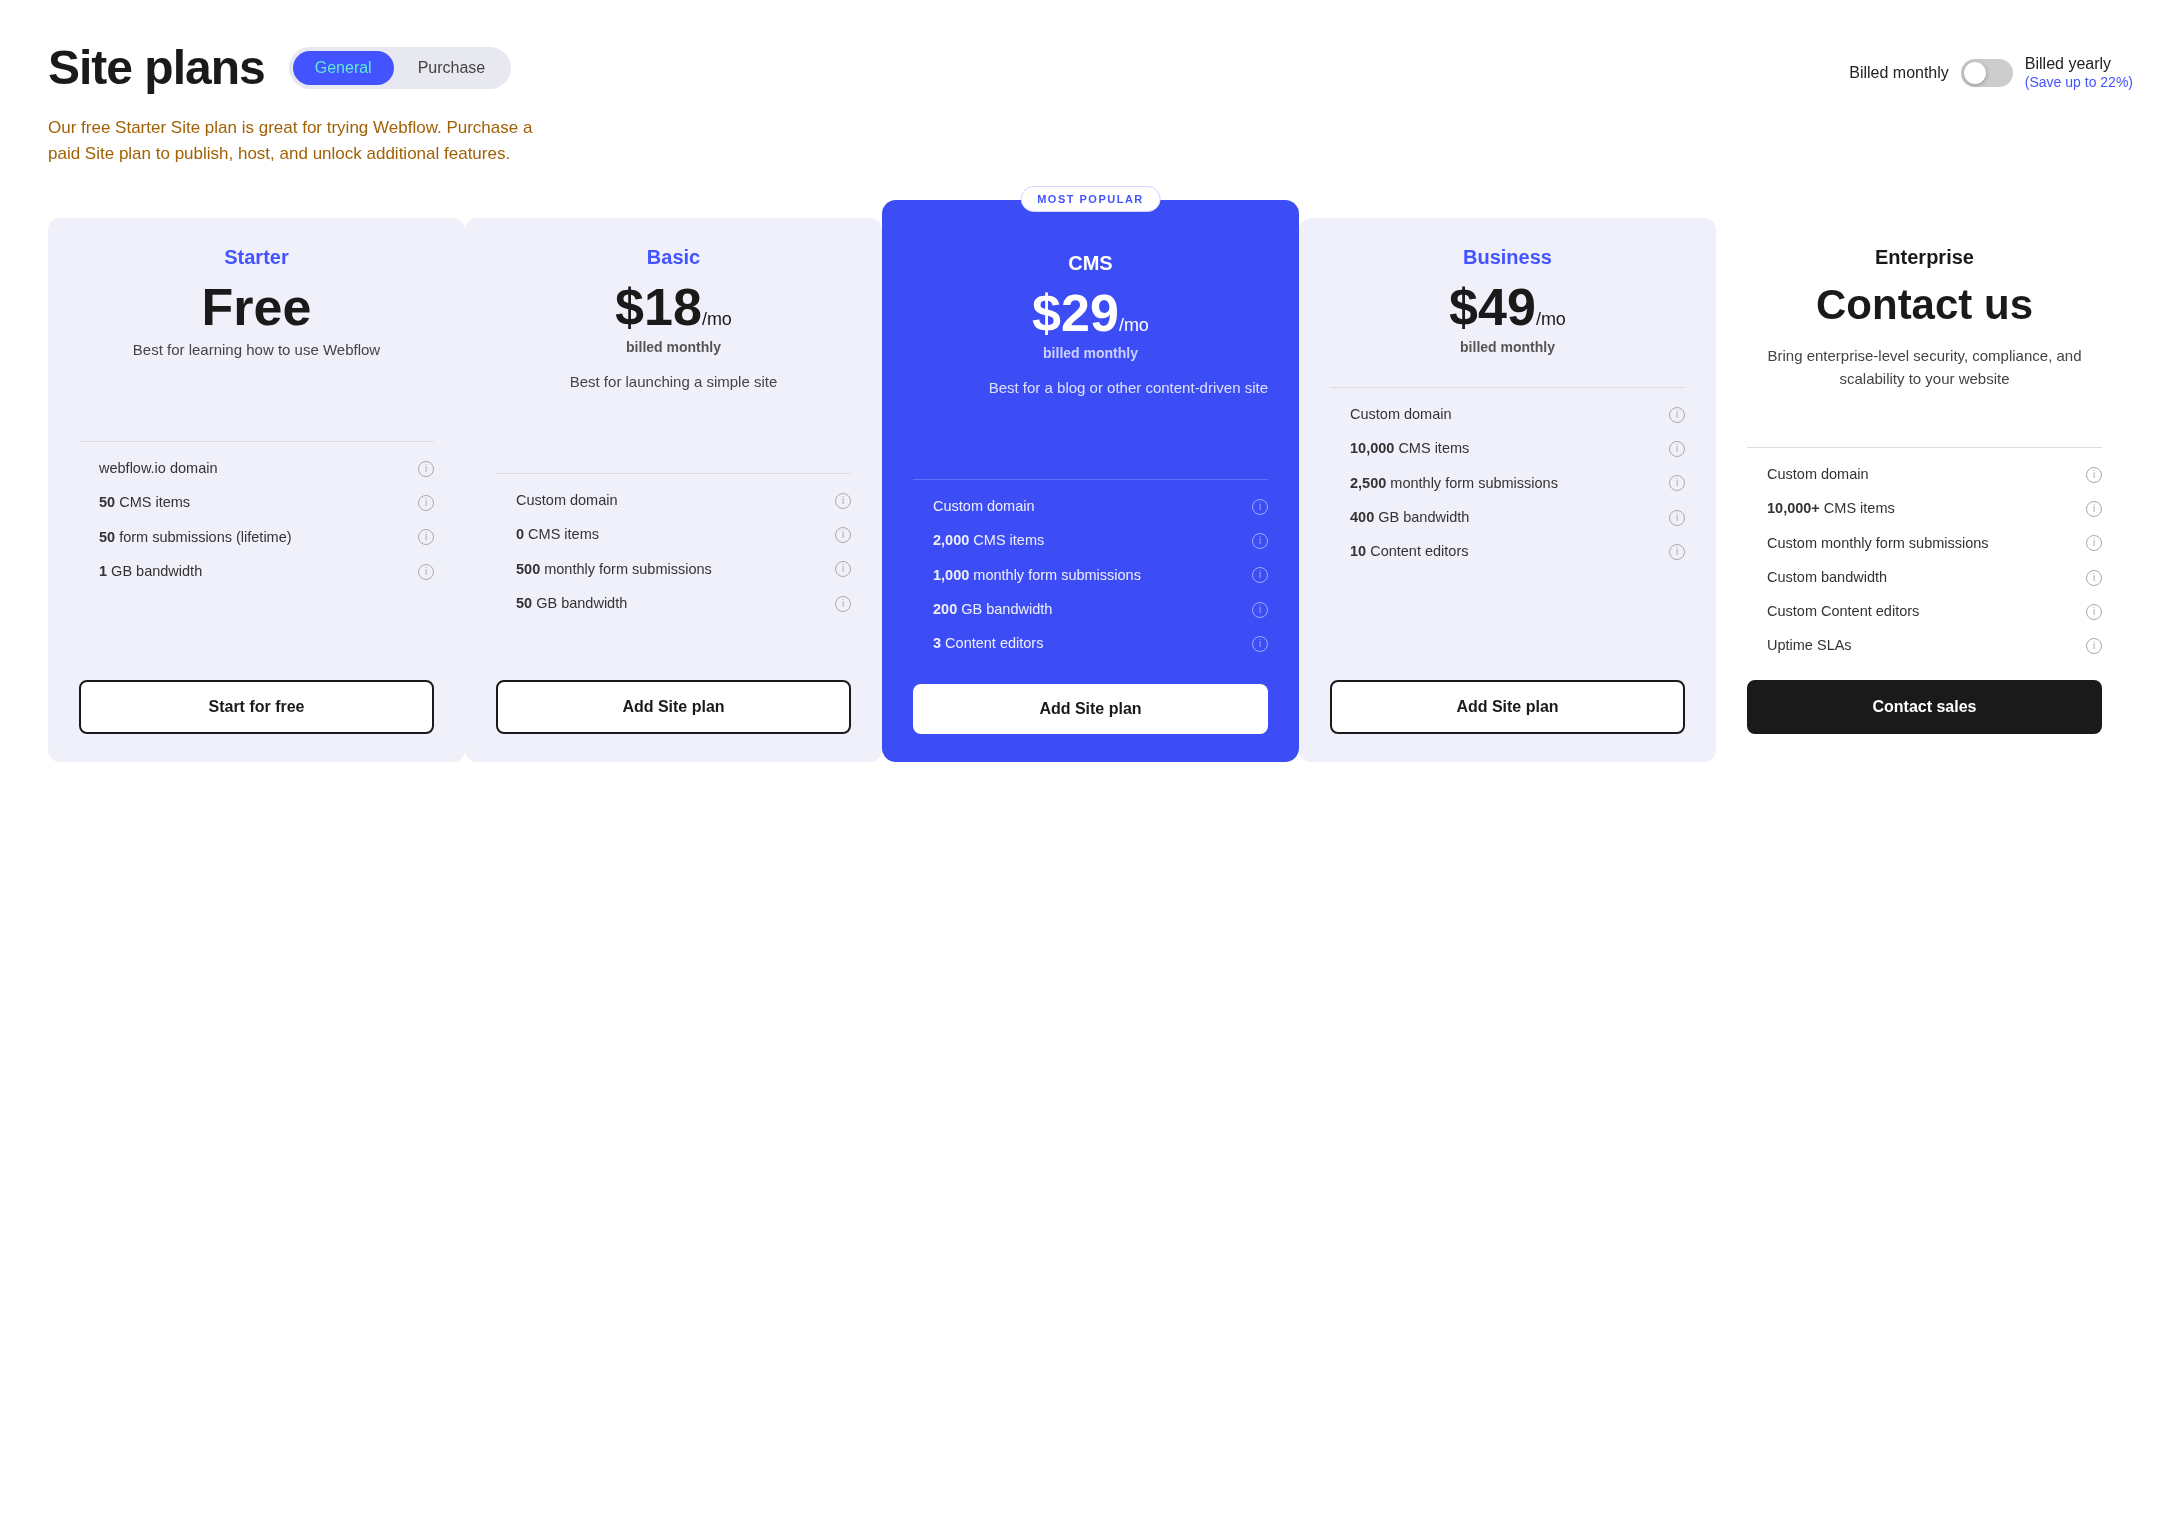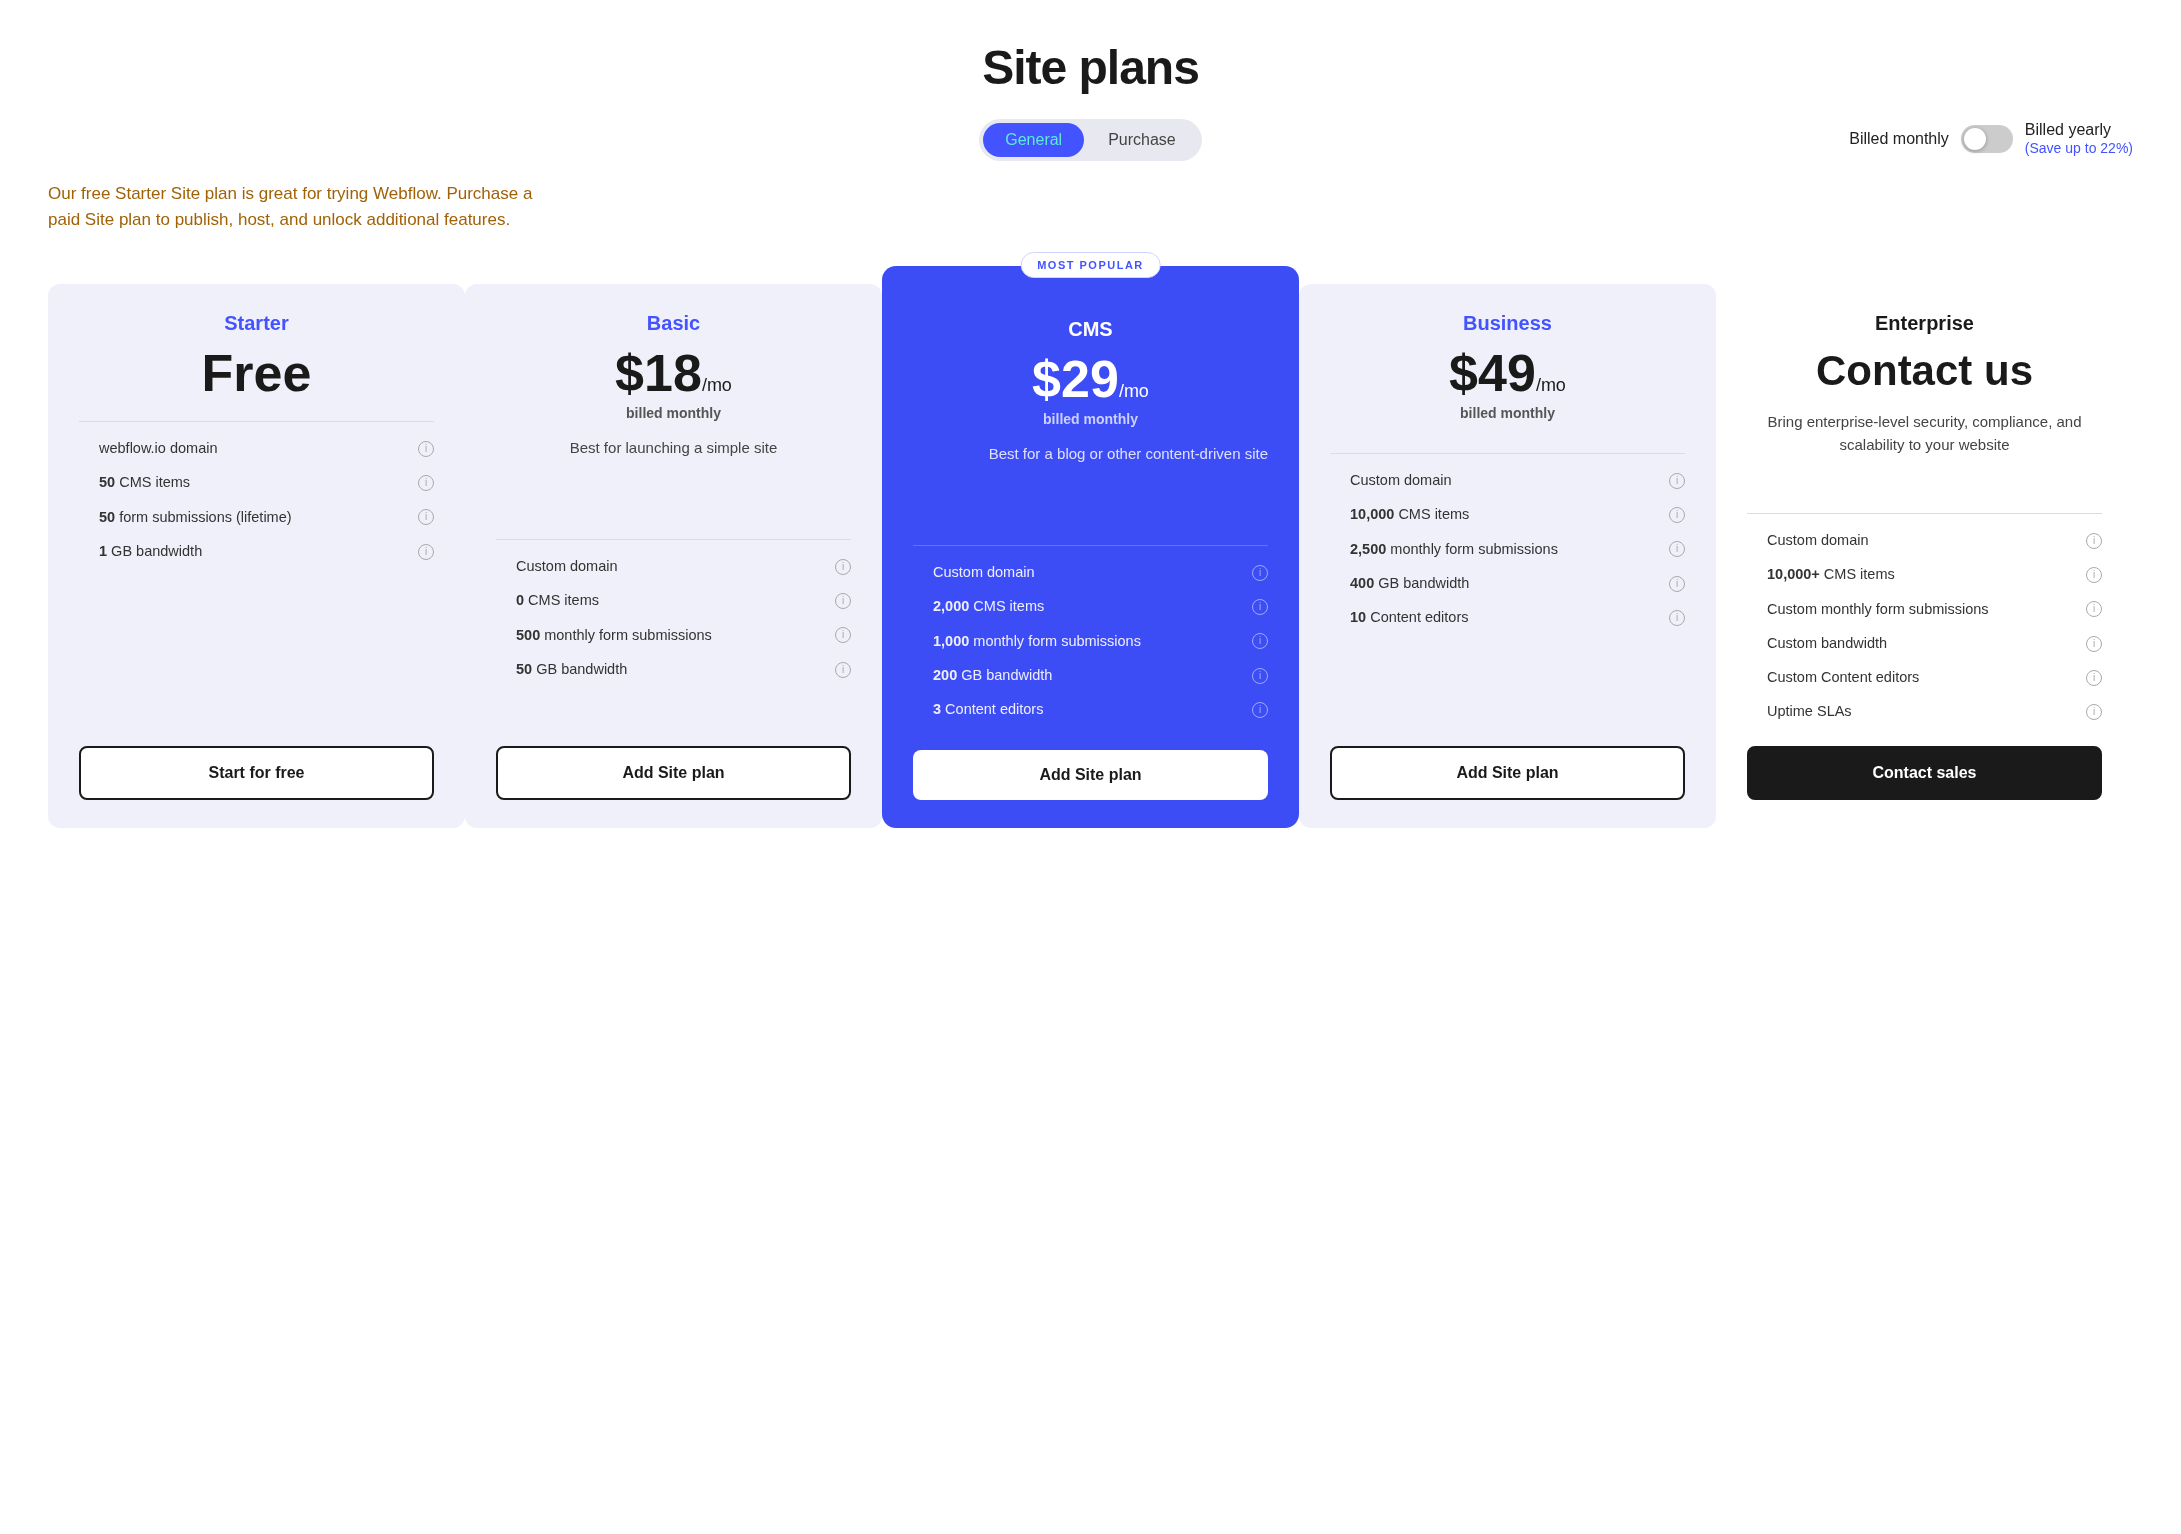--- a/index.html
+++ b/index.html
@@ -8,21 +8,20 @@
       background: #fff;
       color: #1a1a1a;
       padding: 40px 48px;
       min-height: 100vh;
     }
     .page-header {
       display: flex;
       align-items: center;
       gap: 24px;
       margin-bottom: 20px;
-      flex-direction: column;
     }
     .page-title {
       font-size: 48px;
       font-weight: 700;
       letter-spacing: -1px;
     }
     .tab-toggle {
       display: flex;
       background: #e8e8f0;
       border-radius: 999px;
@@ -290,20 +289,21 @@
   </div>
 </header>
 
 <div class="plans-grid">
 
   <div class="plan-card free-plan">
     <div class="plan-name">Starter</div>
     <div class="plan-price">
       <span class="price-main">Free</span>
     </div>
+    <div class="plan-desc">Best for learning how to use Webflow</div>
     <hr class="divider">
     <ul class="features-list">
       <li class="feature-item">
         <span class="feature-text"><span>webflow.io domain</span></span>
         <span class="info-icon">i</span>
       </li>
       <li class="feature-item">
         <span class="feature-text"><strong>50</strong><span> CMS items</span></span>
         <span class="info-icon">i</span>
       </li>

